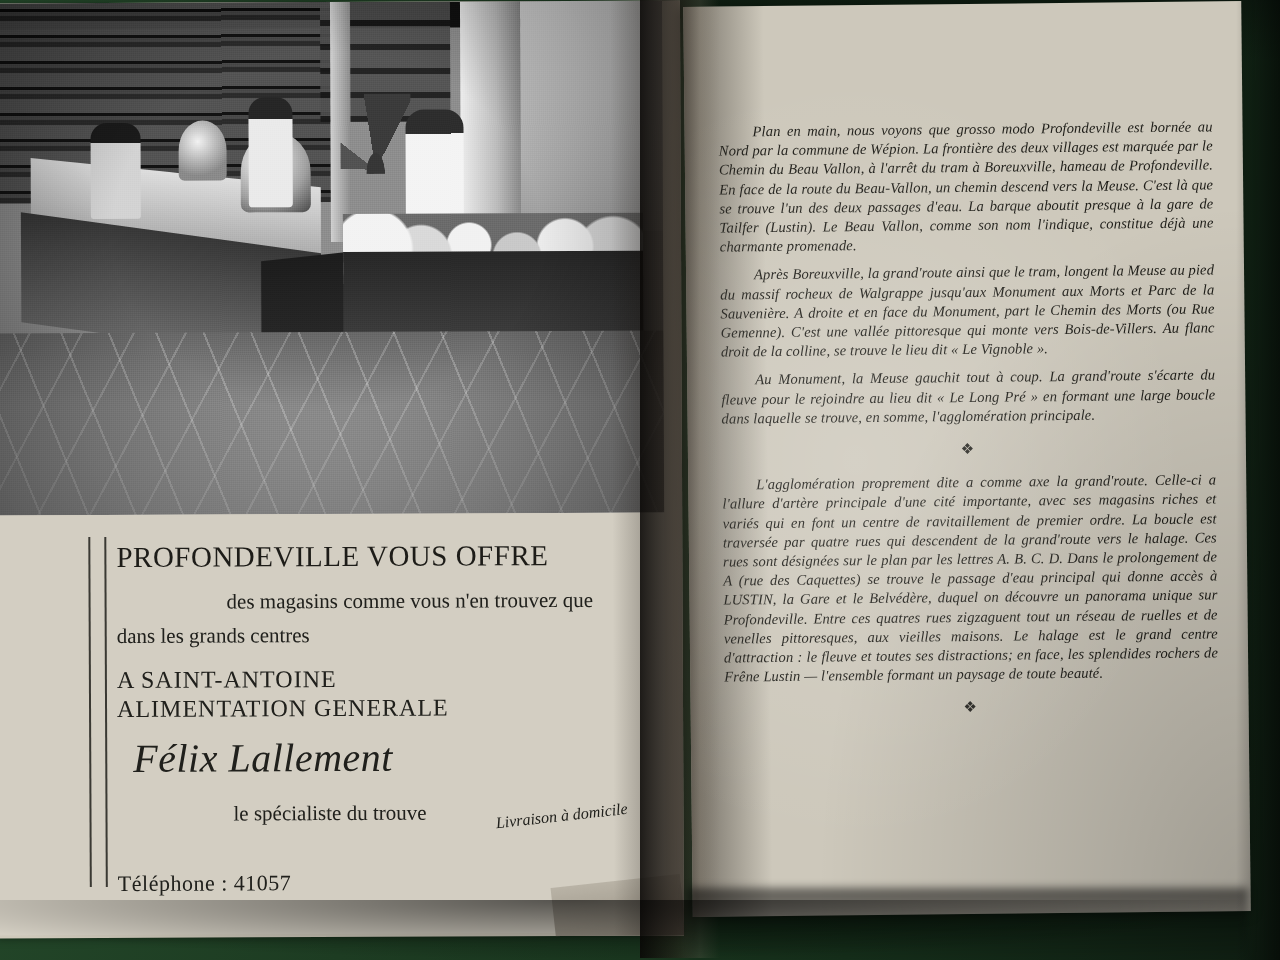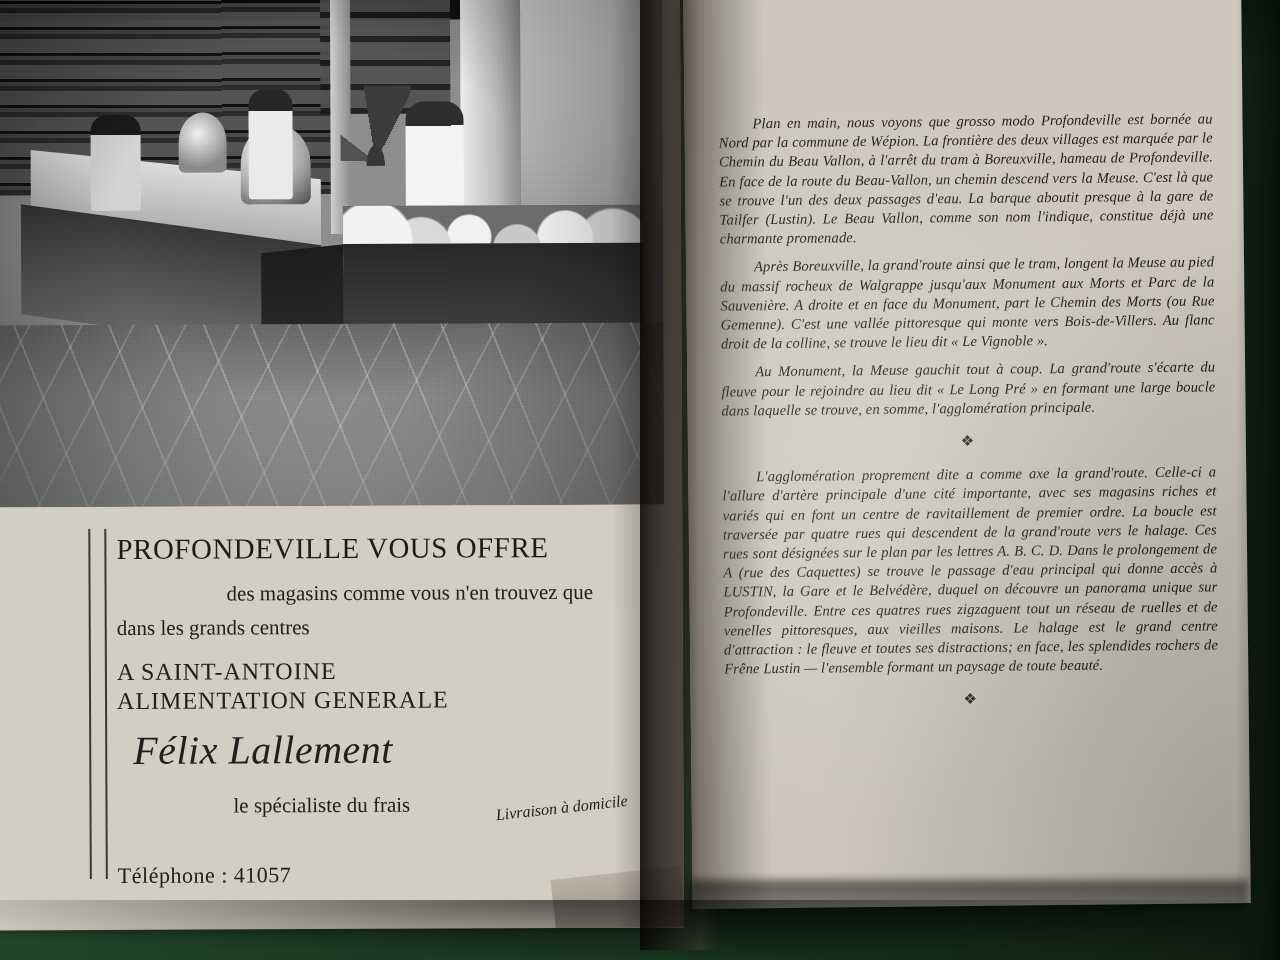--- a/index.html
+++ b/index.html
@@ -32,21 +32,21 @@
   .backdrop-dark-top {
     position: absolute;
     left: 660px; top: 0; width: 620px; height: 60px;
     background: linear-gradient(180deg, #0d1a10 0%, rgba(13,26,16,0) 100%);
     opacity: .85;
   }
 
   
   .book {
     position: absolute;
-    left: 0; top: 0;
+    left: 0; top: 8px;
     width: 1245px;
     height: 930px;
   }
 
   
   .page-left {
     position: absolute;
     left: -8px;
     top: -6px;
     width: 690px;
@@ -396,21 +396,21 @@
 
       <div class="ad">
         <div class="ad-rules"></div>
         <div class="ad-body">
           <div class="ad-line1">PROFONDEVILLE VOUS OFFRE</div>
           <div class="ad-line2">des magasins comme vous n'en trouvez que</div>
           <div class="ad-line3">dans les grands centres</div>
           <div class="ad-line4">A  SAINT-ANTOINE</div>
           <div class="ad-line5">ALIMENTATION GENERALE</div>
           <div class="ad-name">Félix Lallement</div>
-          <div class="ad-line7">le spécialiste du frais</div>
+          <div class="ad-line7">le spécialiste du trouve</div>
           <div class="ad-line8">Livraison à domicile</div>
           <div class="ad-phone">Téléphone : 41057</div>
         </div>
       </div>
 
       <div class="left-edge-stack"></div>
     </div>
 
     <div class="page-right">
       <div class="text-col">

